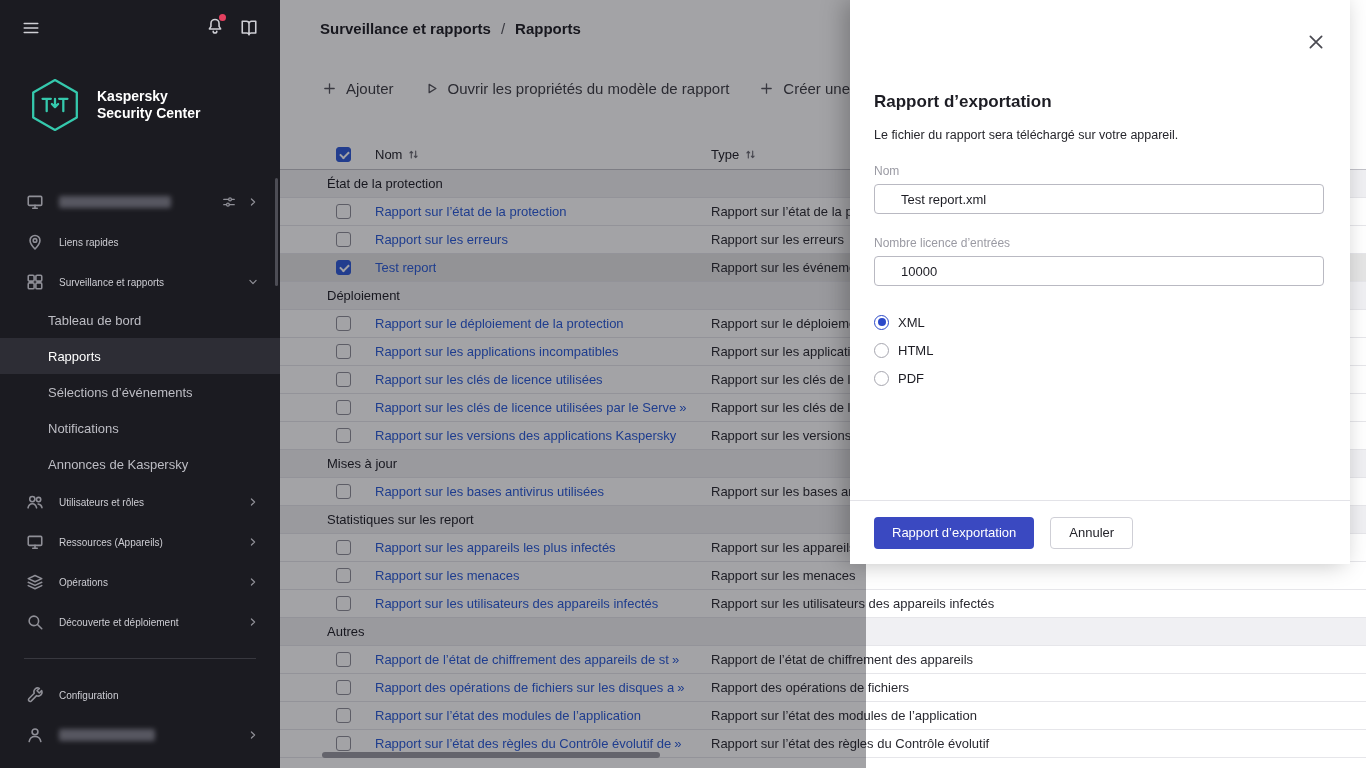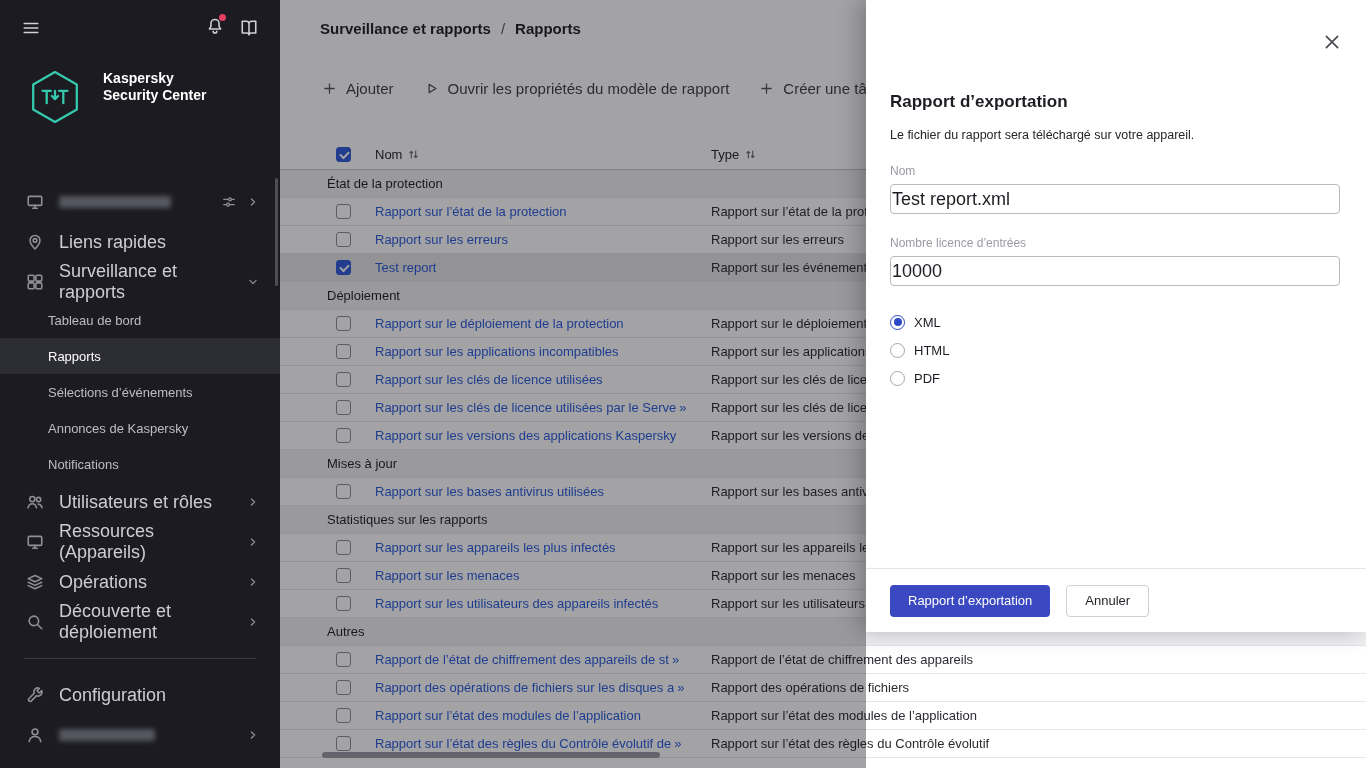--- a/index.html
+++ b/index.html
@@ -10,25 +10,25 @@
   .icon svg{width:100%;height:100%}
   .icon.sm{width:14px;height:14px}
   .icon.xs{width:13px;height:13px}
 
   
   .sidebar{position:absolute;left:0;top:0;width:280px;height:768px;background:#1b1b21;z-index:2;color:#c9c9cf}
   .sb-top{display:flex;align-items:center;height:56px;padding:0 22px;color:#cfcfd5}
   .sb-top .spacer{flex:1}
   .bell-wrap{position:relative;margin-right:16px}
   .bell-dot{position:absolute;top:-3px;right:-2px;width:7px;height:7px;border-radius:50%;background:#e4405f}
-  .logo-row{display:flex;align-items:flex-start;gap:23px;padding:14px 20px 0 30px;height:84px}
+  .logo-row{display:flex;align-items:center;gap:17px;padding:14px 20px 0 30px;height:84px}
   .logo-hex{width:50px;height:54px;color:#35c9ad}
   .logo-text{font-size:14px;font-weight:700;color:#fff;line-height:17px}
   .nav{margin-top:42px}
-  .nav-item{display:flex;align-items:center;height:40px;padding:0 20px 0 26px;gap:15px;font-size:18px;color:#cdcdd3;cursor:pointer}
+  .nav-item{display:flex;align-items:center;height:40px;padding:0 20px 0 26px;gap:15px;font-size:10px;color:#cdcdd3;cursor:pointer}
   .nav-item .icon{color:#8f8f97}
   .trailing{margin-left:auto;display:inline-flex;gap:10px;color:#93939b}
   .nav-sub{display:flex;align-items:center;height:36px;padding-left:48px;font-size:13px;color:#bdbdc4;cursor:pointer}
   .nav-sub.selected{background:#2d2d35;color:#fff}
   .nav-divider{height:1px;background:#38383f;margin:16px 24px}
   .masked-text{display:inline-block;width:112px;height:12px;border-radius:2px;background:#62626c;filter:blur(2.5px);opacity:.85}
   .masked-user .masked-text{width:96px}
   .sb-scroll{position:absolute;right:2px;top:178px;width:3px;height:108px;border-radius:2px;background:#4d4d55}
 
   
@@ -52,27 +52,27 @@
   .name-cell{margin-left:24px;width:336px;display:flex;align-items:center;overflow:hidden;white-space:nowrap}
   .name-link{color:#2a5bd8;cursor:pointer;overflow:hidden;max-width:322px;flex:none}
   .trunc{color:#2a5bd8;margin-left:3px;font-size:13px}
   .type-cell{flex:1;color:#2a2a31;white-space:nowrap;overflow:hidden}
   .h-scroll{position:absolute;left:42px;bottom:10px;width:338px;height:6px;border-radius:3px;background:#9a9aa2;z-index:3}
 
   
   .overlay{position:absolute;left:280px;top:0;width:586px;height:768px;background:rgba(14,14,20,.38);z-index:5}
 
   
-  .panel{position:absolute;right:0;top:0;width:500px;height:632px;background:#fff;z-index:10;box-shadow:-6px 0 22px rgba(0,0,0,.25)}
+  .panel{position:absolute;right:16px;top:0;width:500px;height:564px;background:#fff;z-index:10;box-shadow:-6px 0 22px rgba(0,0,0,.25)}
   .panel-close{position:absolute;top:32px;right:24px;width:20px;height:20px;color:#4a4a52;cursor:pointer}
   .panel-body{padding:92px 26px 0 24px}
   .panel-title{font-size:17px;font-weight:700;color:#1d1d24}
   .panel-subtitle{margin-top:16px;font-size:12.5px;color:#26262c}
   .field-label{margin-top:22px;font-size:12px;color:#9a9aa3}
-  .tfield{width:100%;margin-top:6px;height:30px;border:1px solid #b9b9c2;border-radius:4px;padding:0 1px;font-size:18px;color:#1d1d24;font-family:inherit;outline:none;background:#fff}
+  .tfield{width:100%;margin-top:6px;height:30px;border:1px solid #b9b9c2;border-radius:4px;padding:0 26px;font-size:13px;color:#1d1d24;font-family:inherit;outline:none;background:#fff}
   .radios{margin-top:22px}
   .radio-row{display:flex;align-items:center;gap:9px;height:28px;font-size:13px;color:#1d1d24;cursor:pointer}
   .radio{position:relative;width:15px;height:15px;border:1.5px solid #a6a6af;border-radius:50%;flex:none}
   .radio.sel{border-color:#2b49c9}
   .radio.sel::after{content:"";position:absolute;inset:2.5px;border-radius:50%;background:#2b49c9}
   .panel-footer{position:absolute;left:0;right:0;bottom:0;height:64px;border-top:1px solid #e3e3e8;display:flex;align-items:center;gap:16px;padding-left:24px;background:#fff}
   .btn{height:32px;padding:0 18px;border-radius:4px;font-size:13px;font-family:inherit;cursor:pointer}
   .btn-primary{background:#3a49c1;color:#fff;border:none}
   .btn-secondary{background:#fff;color:#24242b;border:1px solid #cfcfd6}
 </style>
@@ -169,24 +169,24 @@
       <div class="nav-sub">
         <span>Tableau de bord</span>
       </div>
       <div class="nav-sub selected">
         <span>Rapports</span>
       </div>
       <div class="nav-sub">
         <span>Sélections d’événements</span>
       </div>
       <div class="nav-sub">
+        <span>Notifications</span>
+      </div>
+      <div class="nav-sub">
         <span>Annonces de Kaspersky</span>
-      </div>
-      <div class="nav-sub">
-        <span>Notifications</span>
       </div>
       <div class="nav-item">
         <span class="icon">
           <svg viewBox="0 0 16 16" fill="none" stroke="currentColor" stroke-width="1.4" stroke-linecap="round" stroke-linejoin="round">
             <circle cx="5.6" cy="5.4" r="2.3"></circle>
             <path d="M1.8 13.2c.5-2.5 2-3.7 3.8-3.7s3.3 1.2 3.8 3.7"></path>
             <circle cx="11.2" cy="5.8" r="1.9"></circle>
             <path d="M10.8 9.8c1.8.2 3 1.3 3.4 3.2"></path>
           </svg>
         </span>
@@ -400,21 +400,21 @@
         <span class="group-name">Mises à jour</span>
       </div>
       <div class="row report">
         <span class="cb"></span>
         <span class="name-cell">
           <span class="name-link">Rapport sur les bases antivirus utilisées</span>
         </span>
         <span class="type-cell">Rapport sur les bases antivirus utilisées</span>
       </div>
       <div class="row group">
-        <span class="group-name">Statistiques sur les rapports</span>
+        <span class="group-name">Statistiques sur les report</span>
       </div>
       <div class="row report">
         <span class="cb"></span>
         <span class="name-cell">
           <span class="name-link">Rapport sur les appareils les plus infectés</span>
         </span>
         <span class="type-cell">Rapport sur les appareils les plus infectés</span>
       </div>
       <div class="row report">
         <span class="cb"></span>

